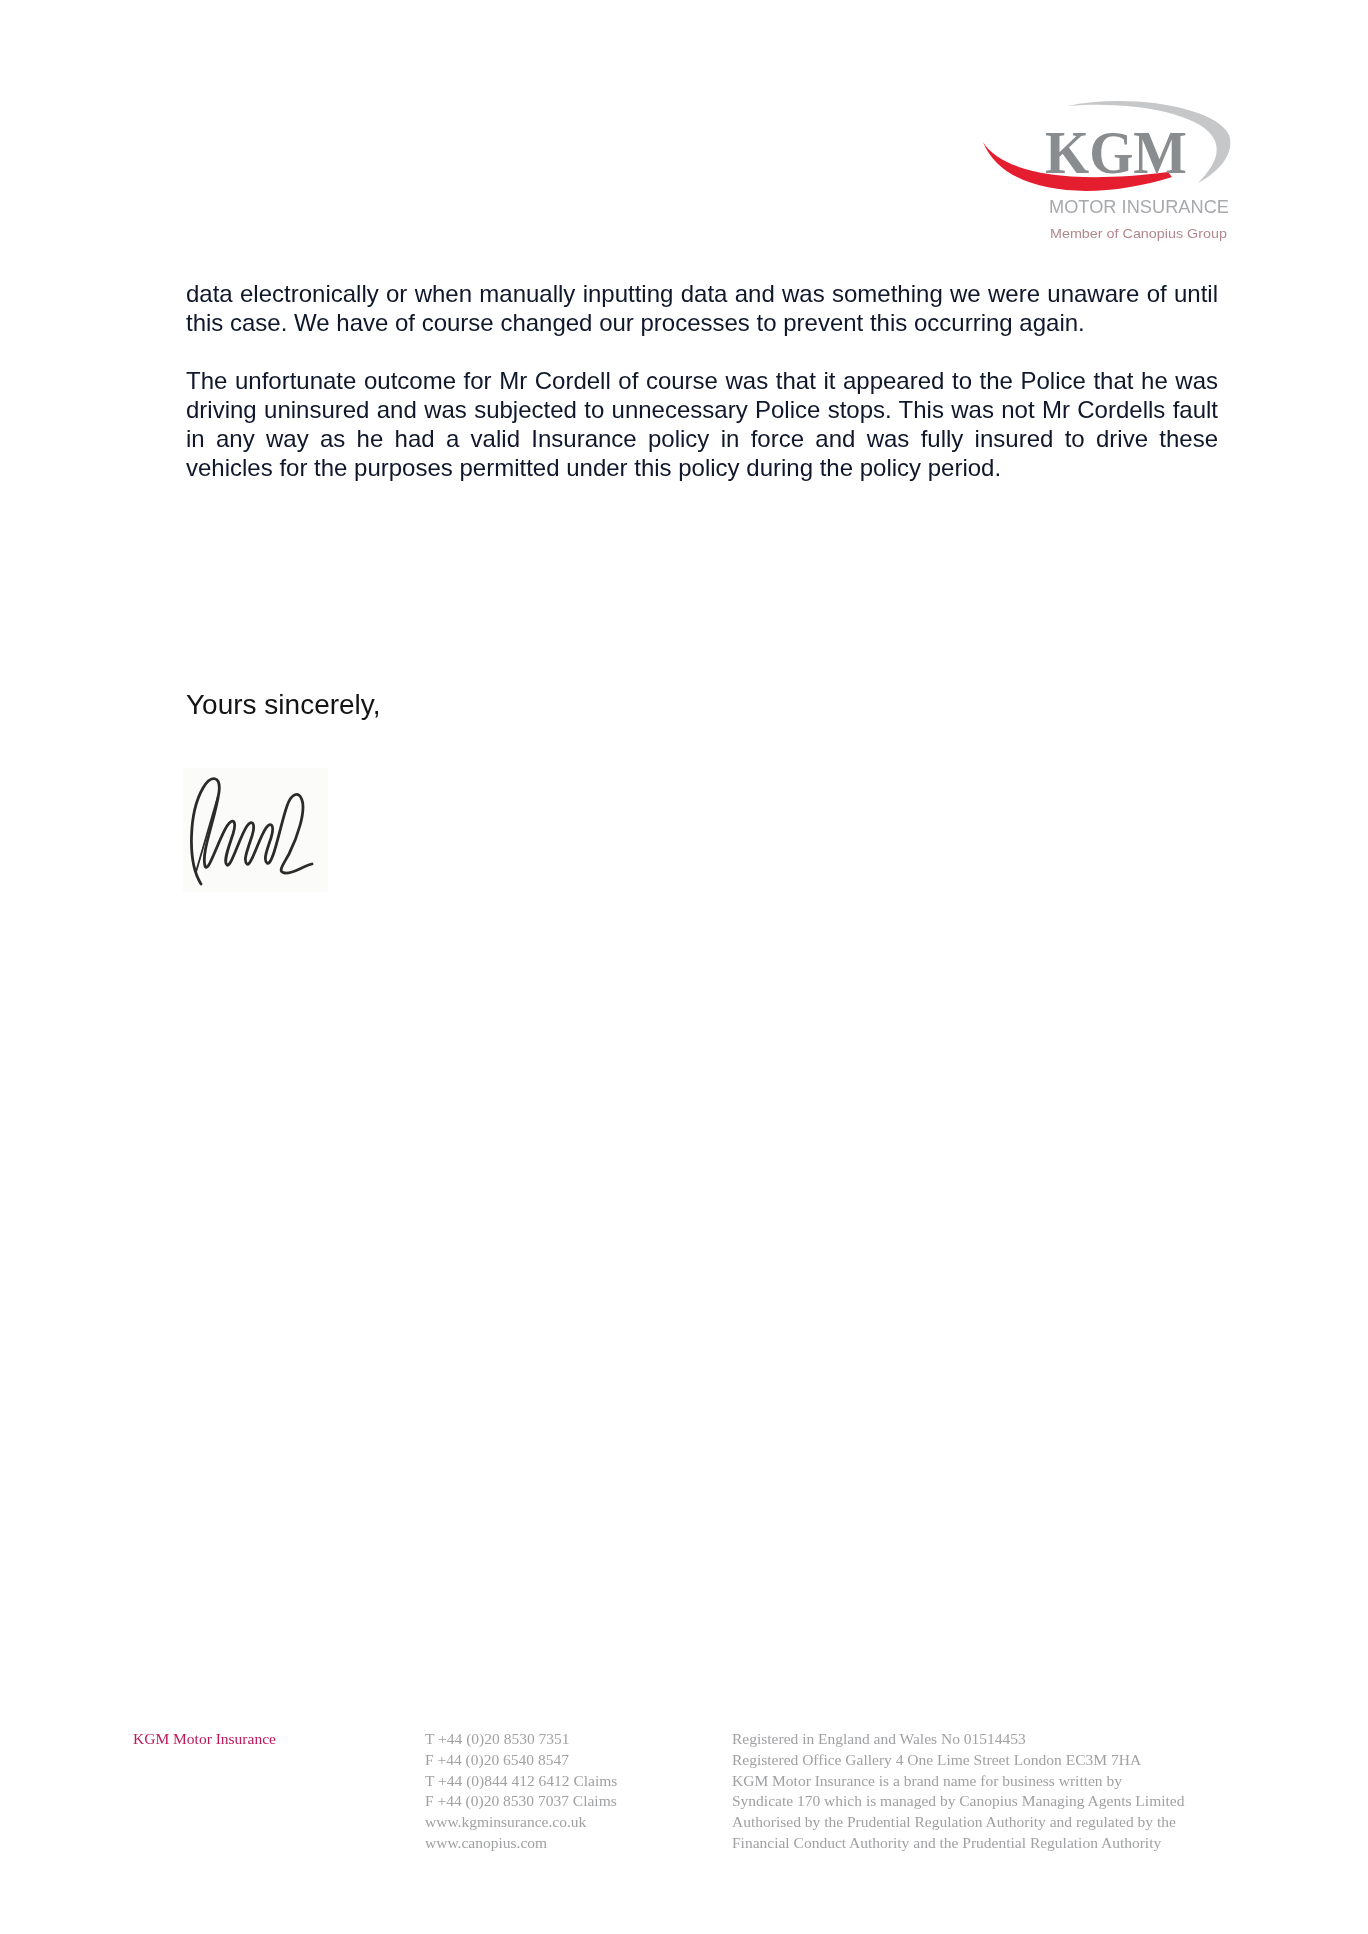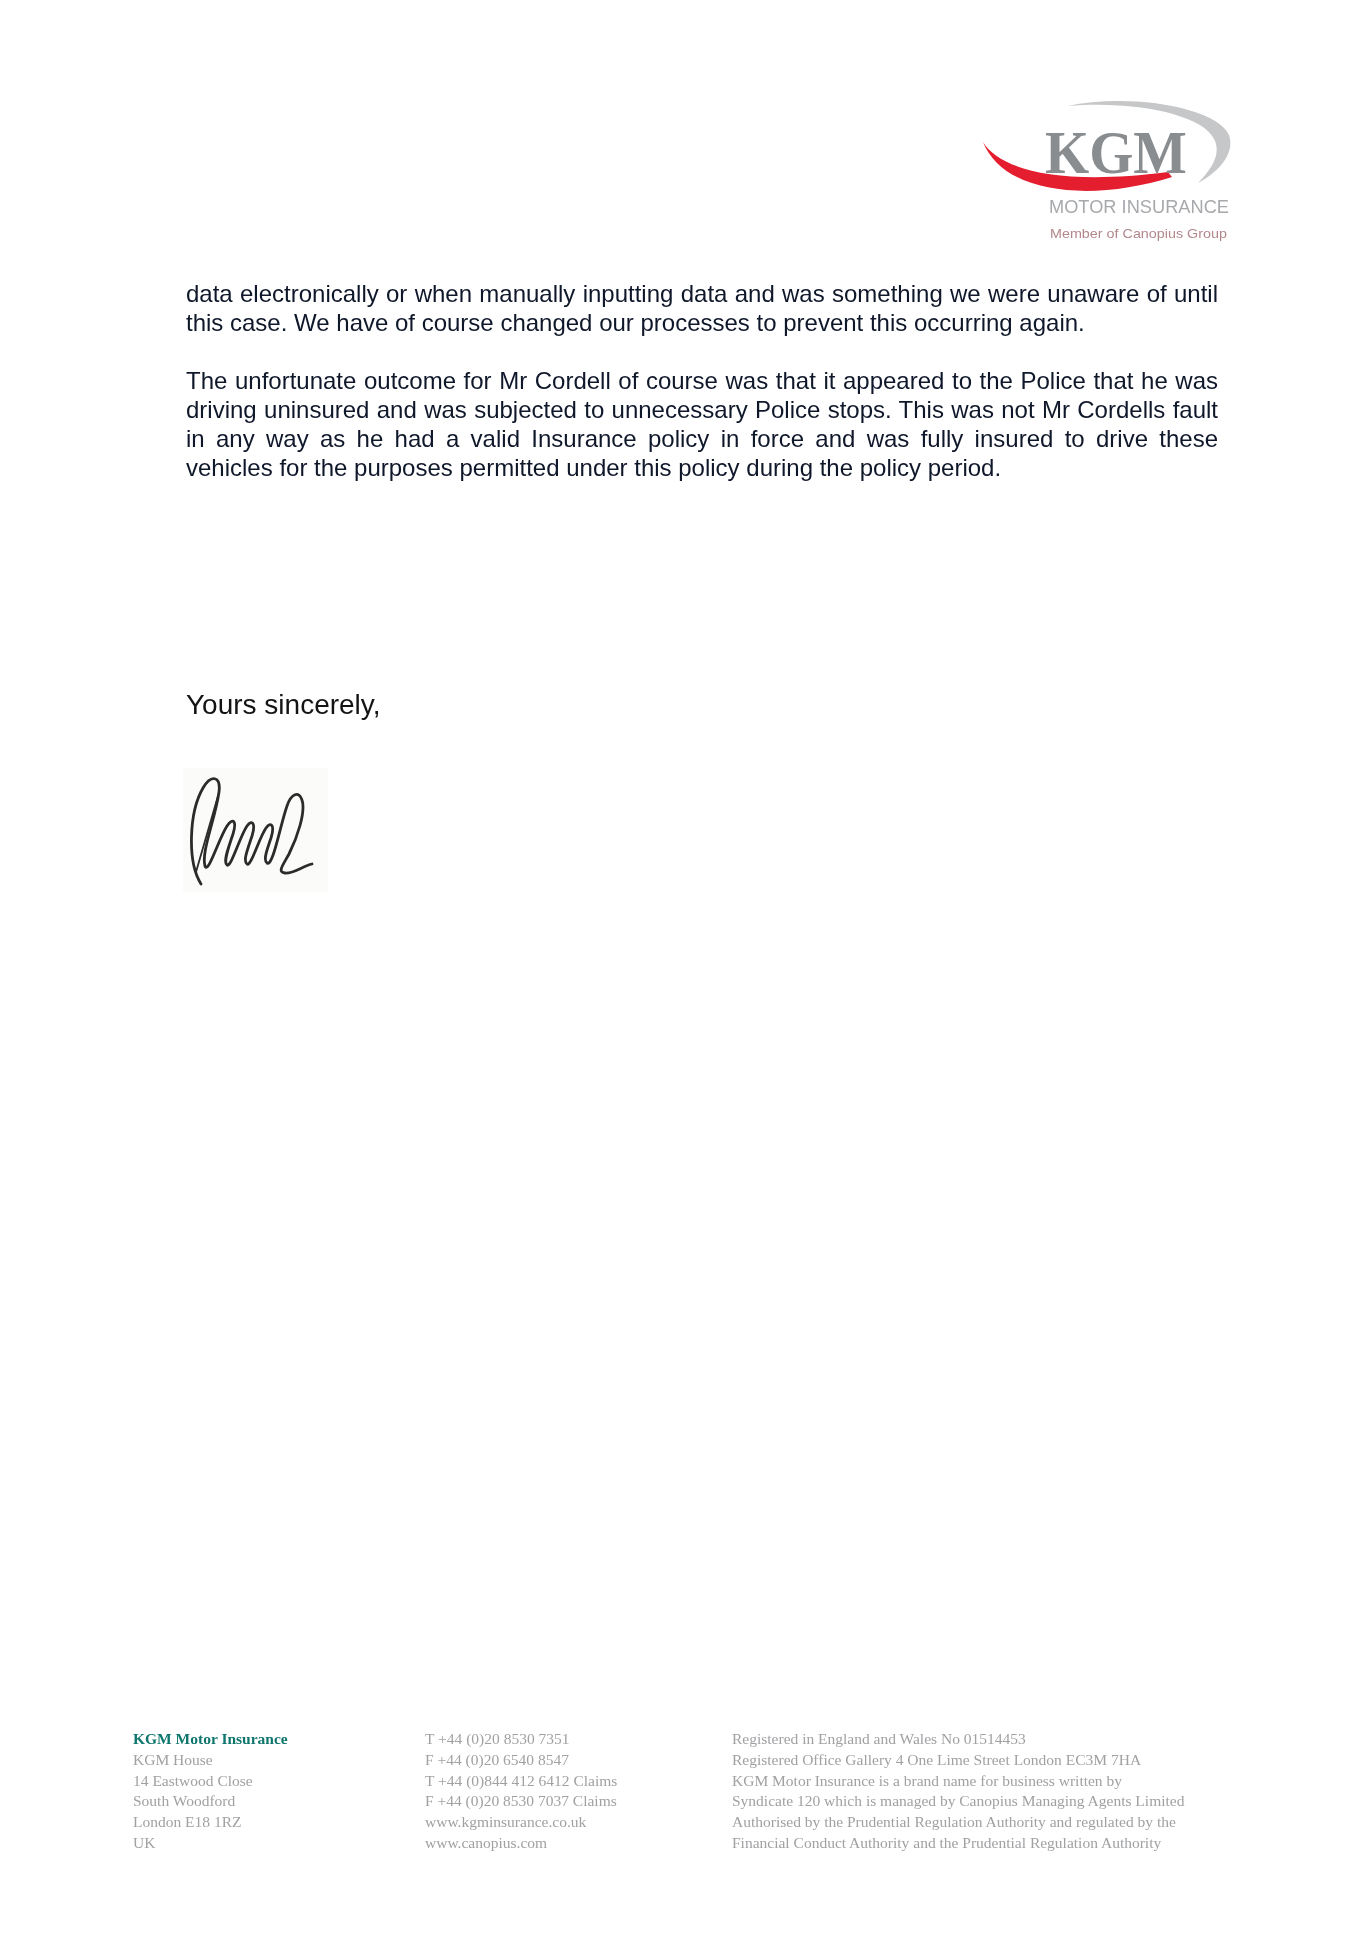--- a/index.html
+++ b/index.html
@@ -70,21 +70,21 @@
     width: 100%;
     font-family: "Liberation Serif", serif;
     font-size: 15.5px;
     line-height: 20.8px;
     color: #a0a1a3;
   }
   .footer-col { position: absolute; top: 0; white-space: nowrap; }
   .col-company { left: 133px; }
   .col-contact { left: 425px; }
   .col-legal   { left: 732px; }
-  .company-name { font-weight: bold; color: #0f766e; }
+  .company-name { font-weight: normal; color: #be185d; }
 </style>
 </head>
 <body>
 
 <div class="page">
 
   <svg class="logo" viewBox="0 0 256 150" aria-hidden="true">
     <path d="M87,10 C150,-3 236,11 249,39 C255,56 241,75 218,87 C234,71 241,56 234,43 C223,19 156,4 87,10 Z" fill="#c6c7c9"></path>
     <path d="M3,46 C20,74 80,90 188,76 L192,81 C113,106 24,99 3,46 Z" fill="#e41e2f"></path>
     <text x="65" y="77" textLength="142" lengthAdjust="spacingAndGlyphs" font-family="Liberation Serif, serif" font-size="62" font-weight="600" fill="#8a8d90">KGM</text>
@@ -110,39 +110,32 @@
                  C100,97 94,104 102,105 C110,106 120,98 129,96"></path>
         <path stroke-width="1.8" d="M35,28 L13,104"></path>
       </g>
     </svg>
   </div>
 
 
   <div class="footer">
     <div class="footer-col col-company">
       <div class="company-name">KGM Motor Insurance</div>
-      <div>
-          <div>KGM House</div>
-          <div>14 Eastwood Close</div>
-          <div>South Woodford</div>
-          <div>London E18 1RZ</div>
-          <div>UK</div>
-        </div>
     </div>
     <div class="footer-col col-contact">
         <div>T +44 (0)20 8530 7351</div>
         <div>F +44 (0)20 6540 8547</div>
         <div>T +44 (0)844 412 6412 Claims</div>
         <div>F +44 (0)20 8530 7037 Claims</div>
         <div>www.kgminsurance.co.uk</div>
         <div>www.canopius.com</div>
       </div>
     <div class="footer-col col-legal">
         <div>Registered in England and Wales No 01514453</div>
         <div>Registered Office Gallery 4 One Lime Street London EC3M 7HA</div>
         <div>KGM Motor Insurance is a brand name for business written by</div>
-        <div>Syndicate 120 which is managed by Canopius Managing Agents Limited</div>
+        <div>Syndicate 170 which is managed by Canopius Managing Agents Limited</div>
         <div>Authorised by the Prudential Regulation Authority and regulated by the</div>
         <div>Financial Conduct Authority and the Prudential Regulation Authority</div>
       </div>
   </div>
 
 </div>
 
 </body></html>

